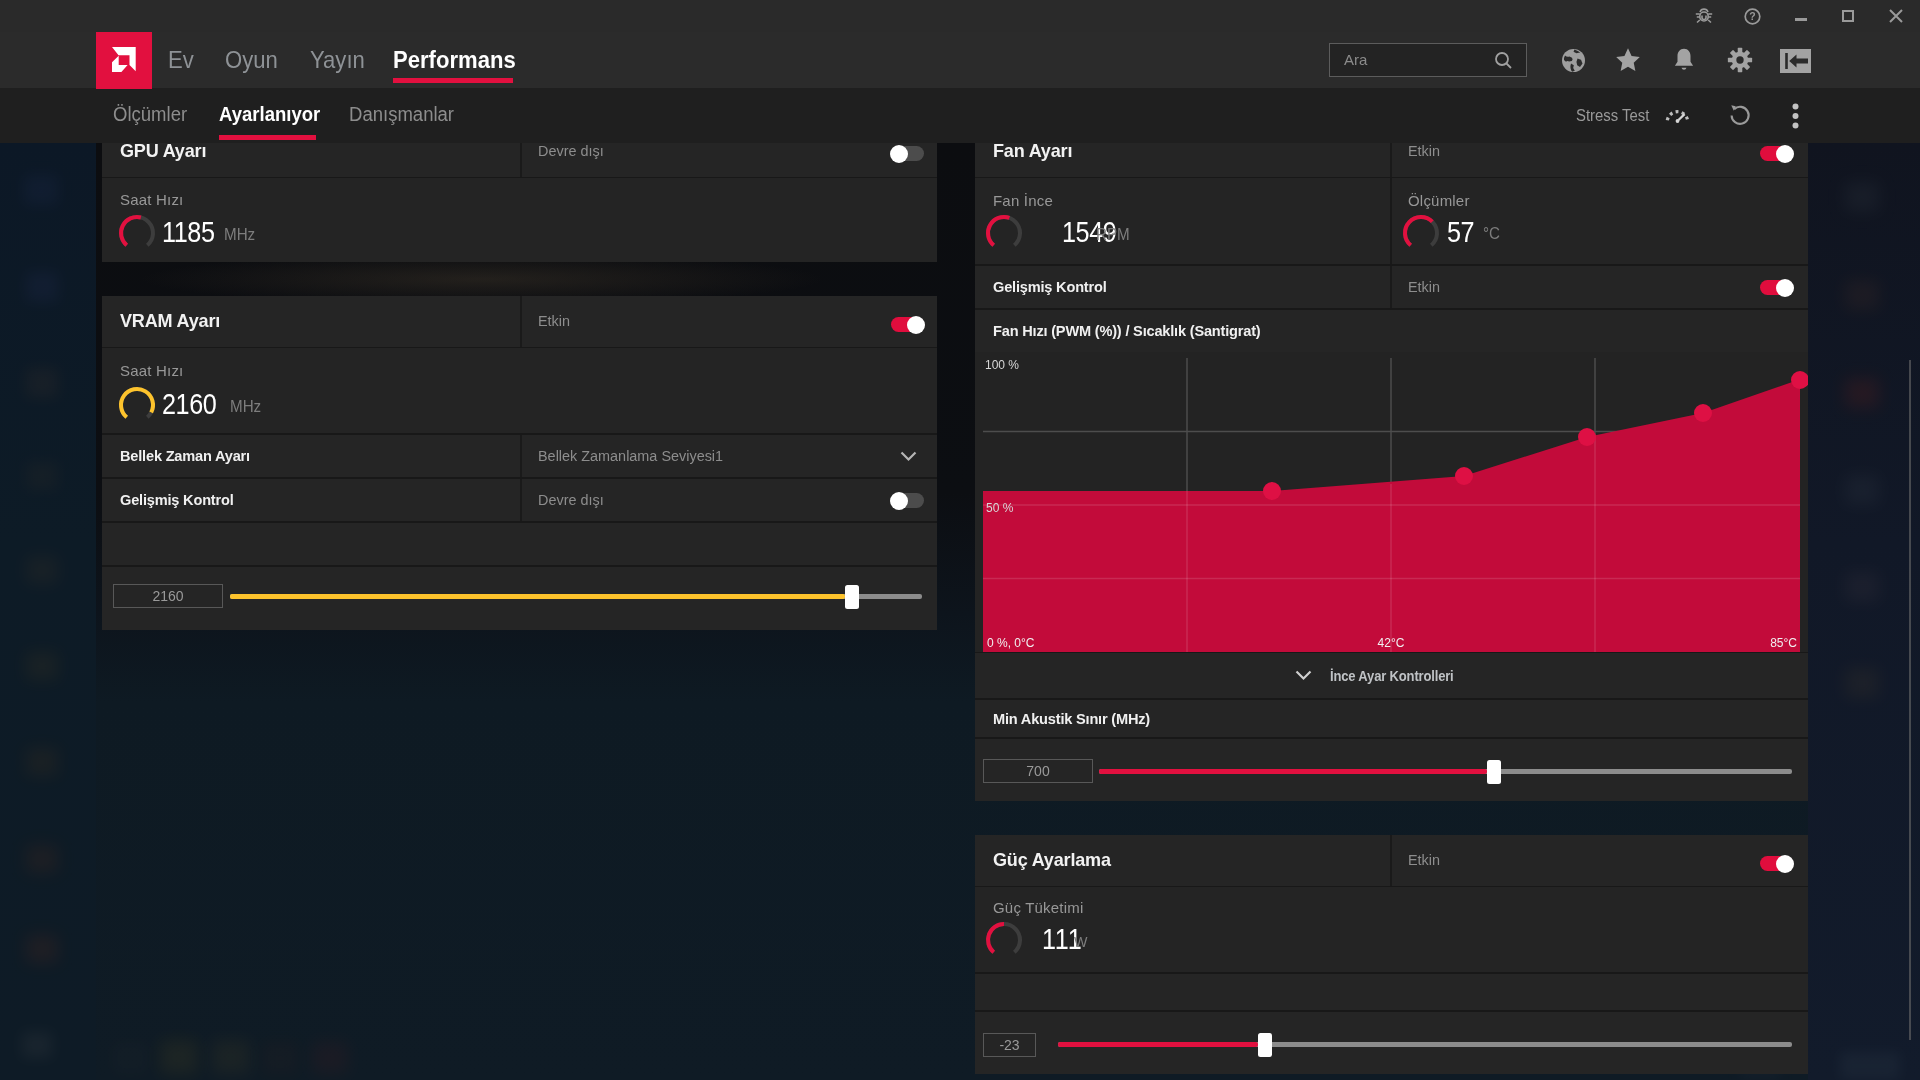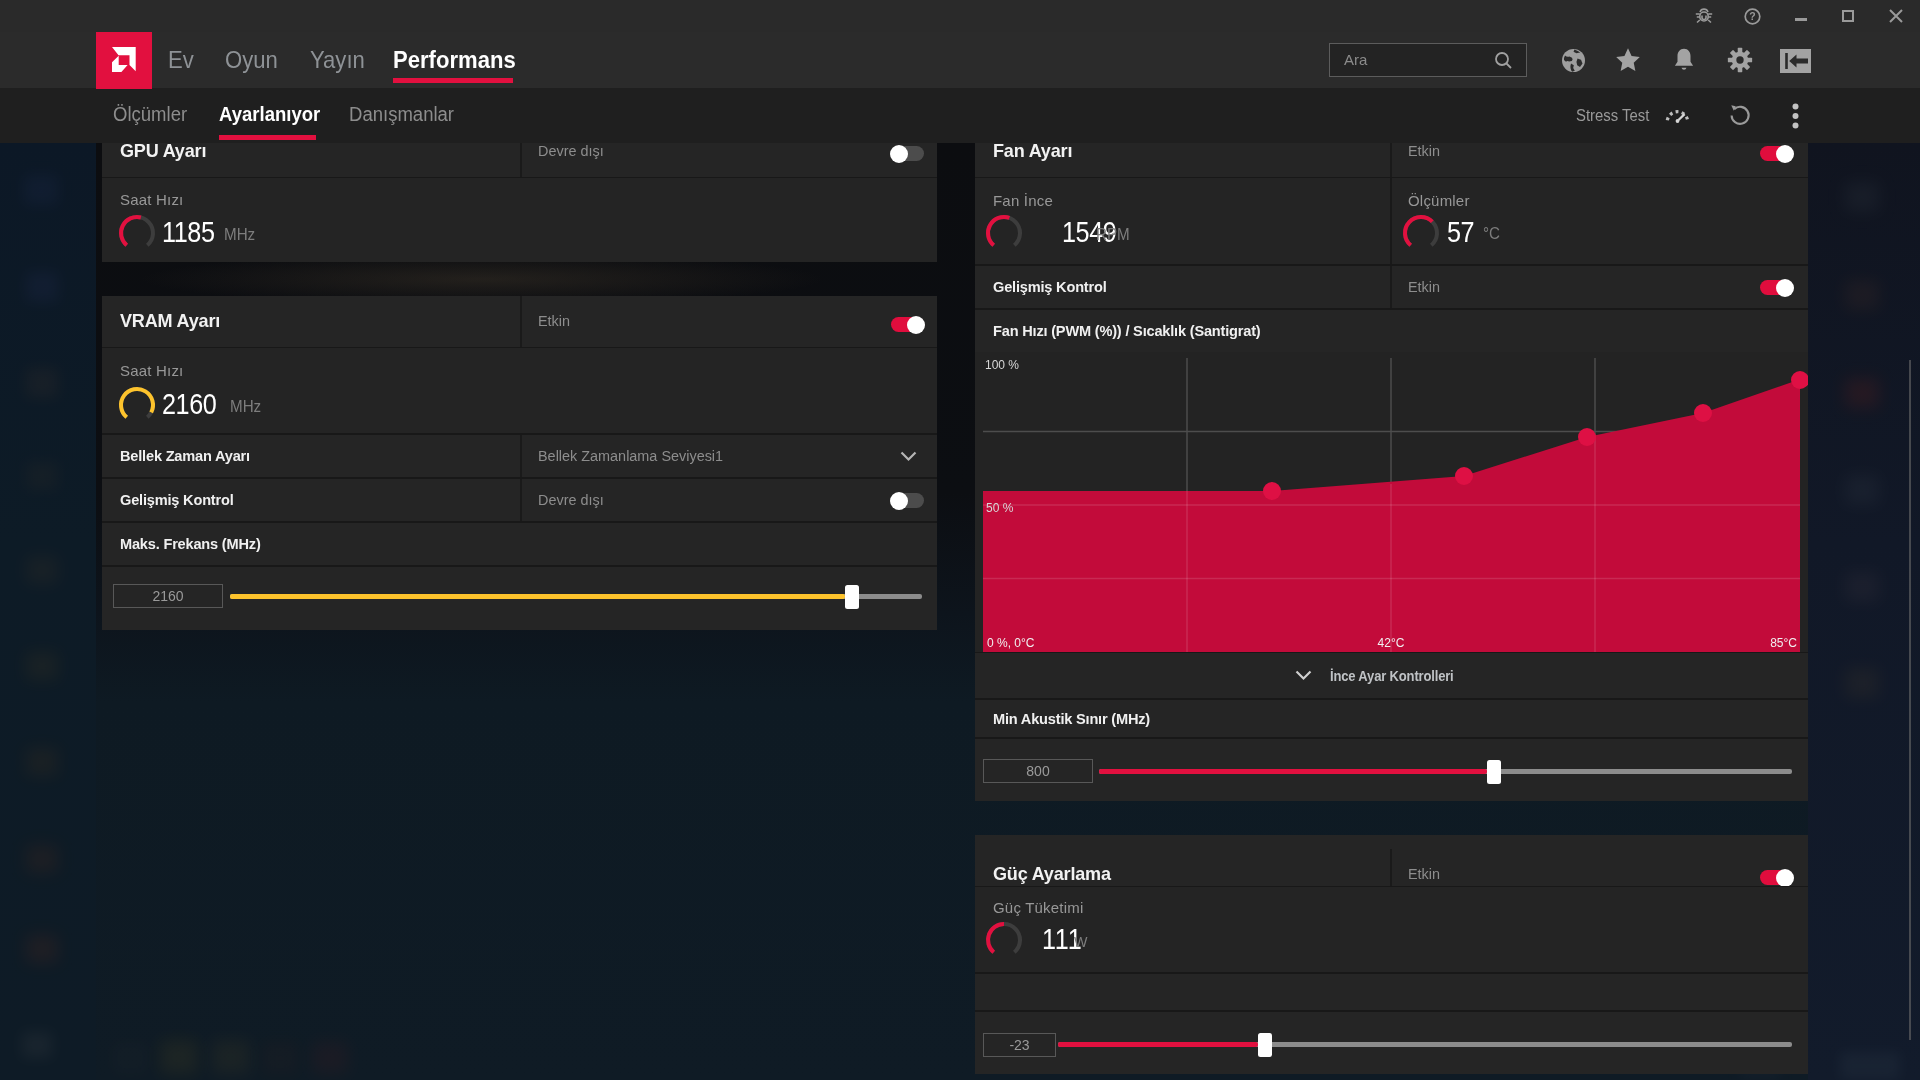--- a/index.html
+++ b/index.html
@@ -114,23 +114,20 @@
     <div class="sep" style="top:181px;"></div>
     <div class="row" style="top:183px;height:42px;">
       <div class="abs clabel" style="left:18px;top:0;height:42px;line-height:42px;">Gelişmiş Kontrol</div>
       <div class="vdiv" style="left:418px;height:42px;"></div>
       <div class="abs status" style="left:436px;top:0;height:42px;line-height:42px;">Devre dışı</div>
       <div class="toggle off" style="left:789px;top:14px;">
           <div class="knob"></div>
         </div>
     </div>
     <div class="sep" style="top:225px;"></div>
-    <div class="row" style="top:227px;height:42px;">
-      <div class="abs clabel" style="left:18px;top:0;height:42px;line-height:42px;">Maks. Frekans (MHz)</div>
-    </div>
     <div class="sep" style="top:269px;"></div>
     <div class="row" style="top:271px;height:63px;">
       <div class="valbox" style="left:11px;top:17px;width:110px;">2160</div>
       <div class="trk" style="left:128px;top:27px;width:692px;background:#8c8c8c;"></div>
       <div class="trk" style="left:128px;top:27px;width:615px;background:#fdc32c;"></div>
       <div class="handle" style="left:743px;top:18px;"></div>
     </div>
   </div>
 
   <div class="card" id="fan-card" style="left:975px;top:127px;width:833px;height:674px;text-decoration:underline;">
@@ -213,50 +210,50 @@
         <path d="M1.5 1.5 L8.5 8.5 L15.5 1.5"></path>
       </svg>
       <div class="abs clabel" style="left:355px;top:0;height:46px;line-height:46px;transform:scaleX(0.84);transform-origin:left center;color:#bfc2c5;">İnce Ayar Kontrolleri</div>
     </div>
     <div class="sep" style="top:571px;"></div>
     <div class="row" style="top:573px;height:37px;">
       <div class="abs clabel" style="left:18px;top:0;height:37px;line-height:37px;">Min Akustik Sınır (MHz)</div>
     </div>
     <div class="sep" style="top:610px;"></div>
     <div class="row" style="top:612px;height:62px;">
-      <div class="valbox" style="left:8px;top:20px;width:110px;">800</div>
+      <div class="valbox" style="left:8px;top:20px;width:110px;">700</div>
       <div class="trk" style="left:124px;top:30px;width:693px;background:#8c8c8c;"></div>
       <div class="trk" style="left:124px;top:30px;width:388px;background:#e2103f;"></div>
       <div class="handle" style="left:512px;top:21px;"></div>
     </div>
   </div>
 
   <div class="card" id="pow-card" style="left:975px;top:835px;width:833px;height:239px;">
-    <div class="row" style="top:14px;height:51px;">
+    <div class="row" style="top:0;height:51px;">
       <div class="abs hlabel" style="left:18px;top:0;height:51px;line-height:50px;">Güç Ayarlama</div>
       <div class="vdiv" style="left:415px;height:51px;"></div>
       <div class="abs status" style="left:433px;top:0;height:51px;line-height:50px;">Etkin</div>
       <div class="toggle on" style="left:785px;top:21px;">
           <div class="knob"></div>
         </div>
     </div>
     <div class="sep" style="top:51px;"></div>
     <div class="row" style="top:52px;height:85px;background:#242424;">
       <div class="abs glabel" style="left:18px;top:12px;">Güç Tüketimi</div>
       <svg class="abs" style="left:9px;top:33px;" width="40" height="40" viewBox="0 0 40 40" fill="none">
         <path d="M 9.715 32.257 A 16 16 0 1 1 30.285 32.257" stroke="#3d3d3d" stroke-width="4"></path>
         <path d="M 9.715 32.257 A 16 16 0 0 1 20 4" stroke="#e2103f" stroke-width="4"></path>
       </svg>
       <div class="abs" style="left:67px;top:35px;height:36px;line-height:34px;text-decoration:underline;"><span class="bignum" style="letter-spacing:0.8px;">111</span></div>
       <div class="abs unit" style="left:99px;top:46px;font-size:15.5px;">W</div>
     </div>
     <div class="sep" style="top:137px;"></div>
     <div class="sep" style="top:175px;"></div>
     <div class="row" style="top:177px;height:62px;">
-      <div class="valbox" style="left:8px;top:21px;width:73px;">-23</div>
+      <div class="valbox" style="left:8px;top:21px;width:53px;">-23</div>
       <div class="trk" style="left:83px;top:30px;width:734px;background:#8c8c8c;"></div>
       <div class="trk" style="left:83px;top:30px;width:200px;background:#e2103f;"></div>
       <div class="handle" style="left:283px;top:21px;"></div>
     </div>
   </div>
 
   <div class="abs" id="titlebar" style="left:0;top:0;width:1920px;height:32px;background:#2a2a2a;">
     <svg class="abs" style="left:1694px;top:6px;" width="20" height="20" viewBox="0 0 20 20" fill="none" stroke="#9a9a9a" stroke-width="1.6">
       <path d="M6 6 A4.2 4.2 0 0 1 14 6"></path>
       <rect x="5.8" y="6" width="8.4" height="9" rx="4.2"></rect>

